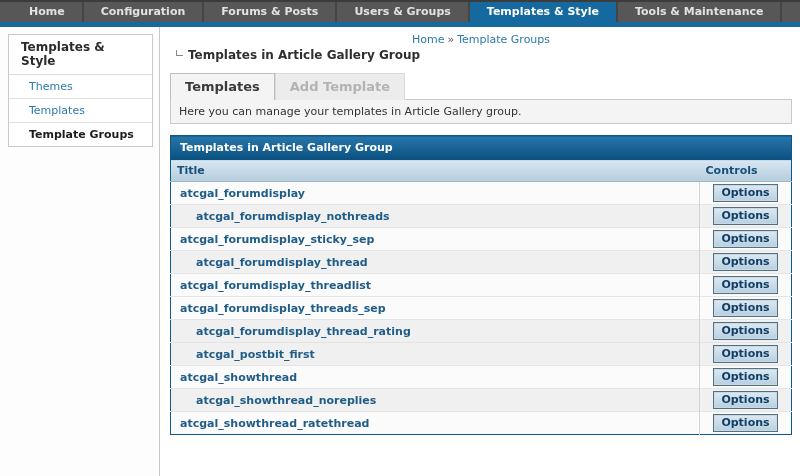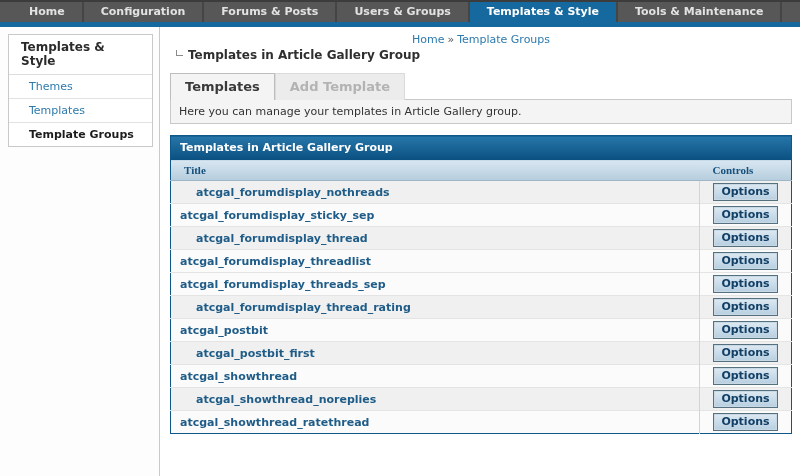--- a/index.html
+++ b/index.html
@@ -128,23 +128,22 @@
     font-weight: bold;
     text-align: left;
     padding: 5px 9px;
     border-bottom: 1px solid #0b5181;
   }
   .tpl-table th.col-head {
     background: linear-gradient(#d8e6f1, #b5cddd);
     color: #16507b;
     font-weight: bold;
     text-align: left;
-    padding: 4px 13px;
+    padding: 4px 6px;
     border-bottom: 1px solid #9fb6c6;
-    font-family: Liberation Serif, serif;
   }
   th.col-controls { width: 92px; text-align: left; padding: 4px 4px; }
   .t-row td {
     padding: 3px 9px;
     border-top: 1px solid #e4e4e4;
     height: 22px;
   }
   .t-row.odd td { background: #fbfbfb; }
   .t-row.even td { background: #f0f0f0; padding-left: 25px; }
   .cell-controls {
@@ -217,20 +216,24 @@
         <thead>
           <tr>
               <th class="tbl-caption" colspan="2">Templates in Article Gallery Group</th>
             </tr>
           <tr>
             <th class="col-head">Title</th>
             <th class="col-head col-controls">Controls</th>
           </tr>
         </thead>
         <tbody id="tbl-body">
+            <tr class="t-row odd">
+    <td class="cell-title"><a class="tpl-link">atcgal_forumdisplay</a></td>
+    <td class="cell-controls"><button class="options-btn">Options</button></td>
+  </tr>
             <tr class="t-row even">
     <td class="cell-title"><a class="tpl-link">atcgal_forumdisplay_nothreads</a></td>
     <td class="cell-controls"><button class="options-btn">Options</button></td>
   </tr>
             <tr class="t-row odd">
     <td class="cell-title"><a class="tpl-link">atcgal_forumdisplay_sticky_sep</a></td>
     <td class="cell-controls"><button class="options-btn">Options</button></td>
   </tr>
             <tr class="t-row even">
     <td class="cell-title"><a class="tpl-link">atcgal_forumdisplay_thread</a></td>
@@ -239,24 +242,20 @@
             <tr class="t-row odd">
     <td class="cell-title"><a class="tpl-link">atcgal_forumdisplay_threadlist</a></td>
     <td class="cell-controls"><button class="options-btn">Options</button></td>
   </tr>
             <tr class="t-row odd">
     <td class="cell-title"><a class="tpl-link">atcgal_forumdisplay_threads_sep</a></td>
     <td class="cell-controls"><button class="options-btn">Options</button></td>
   </tr>
             <tr class="t-row even">
     <td class="cell-title"><a class="tpl-link">atcgal_forumdisplay_thread_rating</a></td>
-    <td class="cell-controls"><button class="options-btn">Options</button></td>
-  </tr>
-            <tr class="t-row odd">
-    <td class="cell-title"><a class="tpl-link">atcgal_postbit</a></td>
     <td class="cell-controls"><button class="options-btn">Options</button></td>
   </tr>
             <tr class="t-row even">
     <td class="cell-title"><a class="tpl-link">atcgal_postbit_first</a></td>
     <td class="cell-controls"><button class="options-btn">Options</button></td>
   </tr>
             <tr class="t-row odd">
     <td class="cell-title"><a class="tpl-link">atcgal_showthread</a></td>
     <td class="cell-controls"><button class="options-btn">Options</button></td>
   </tr>

